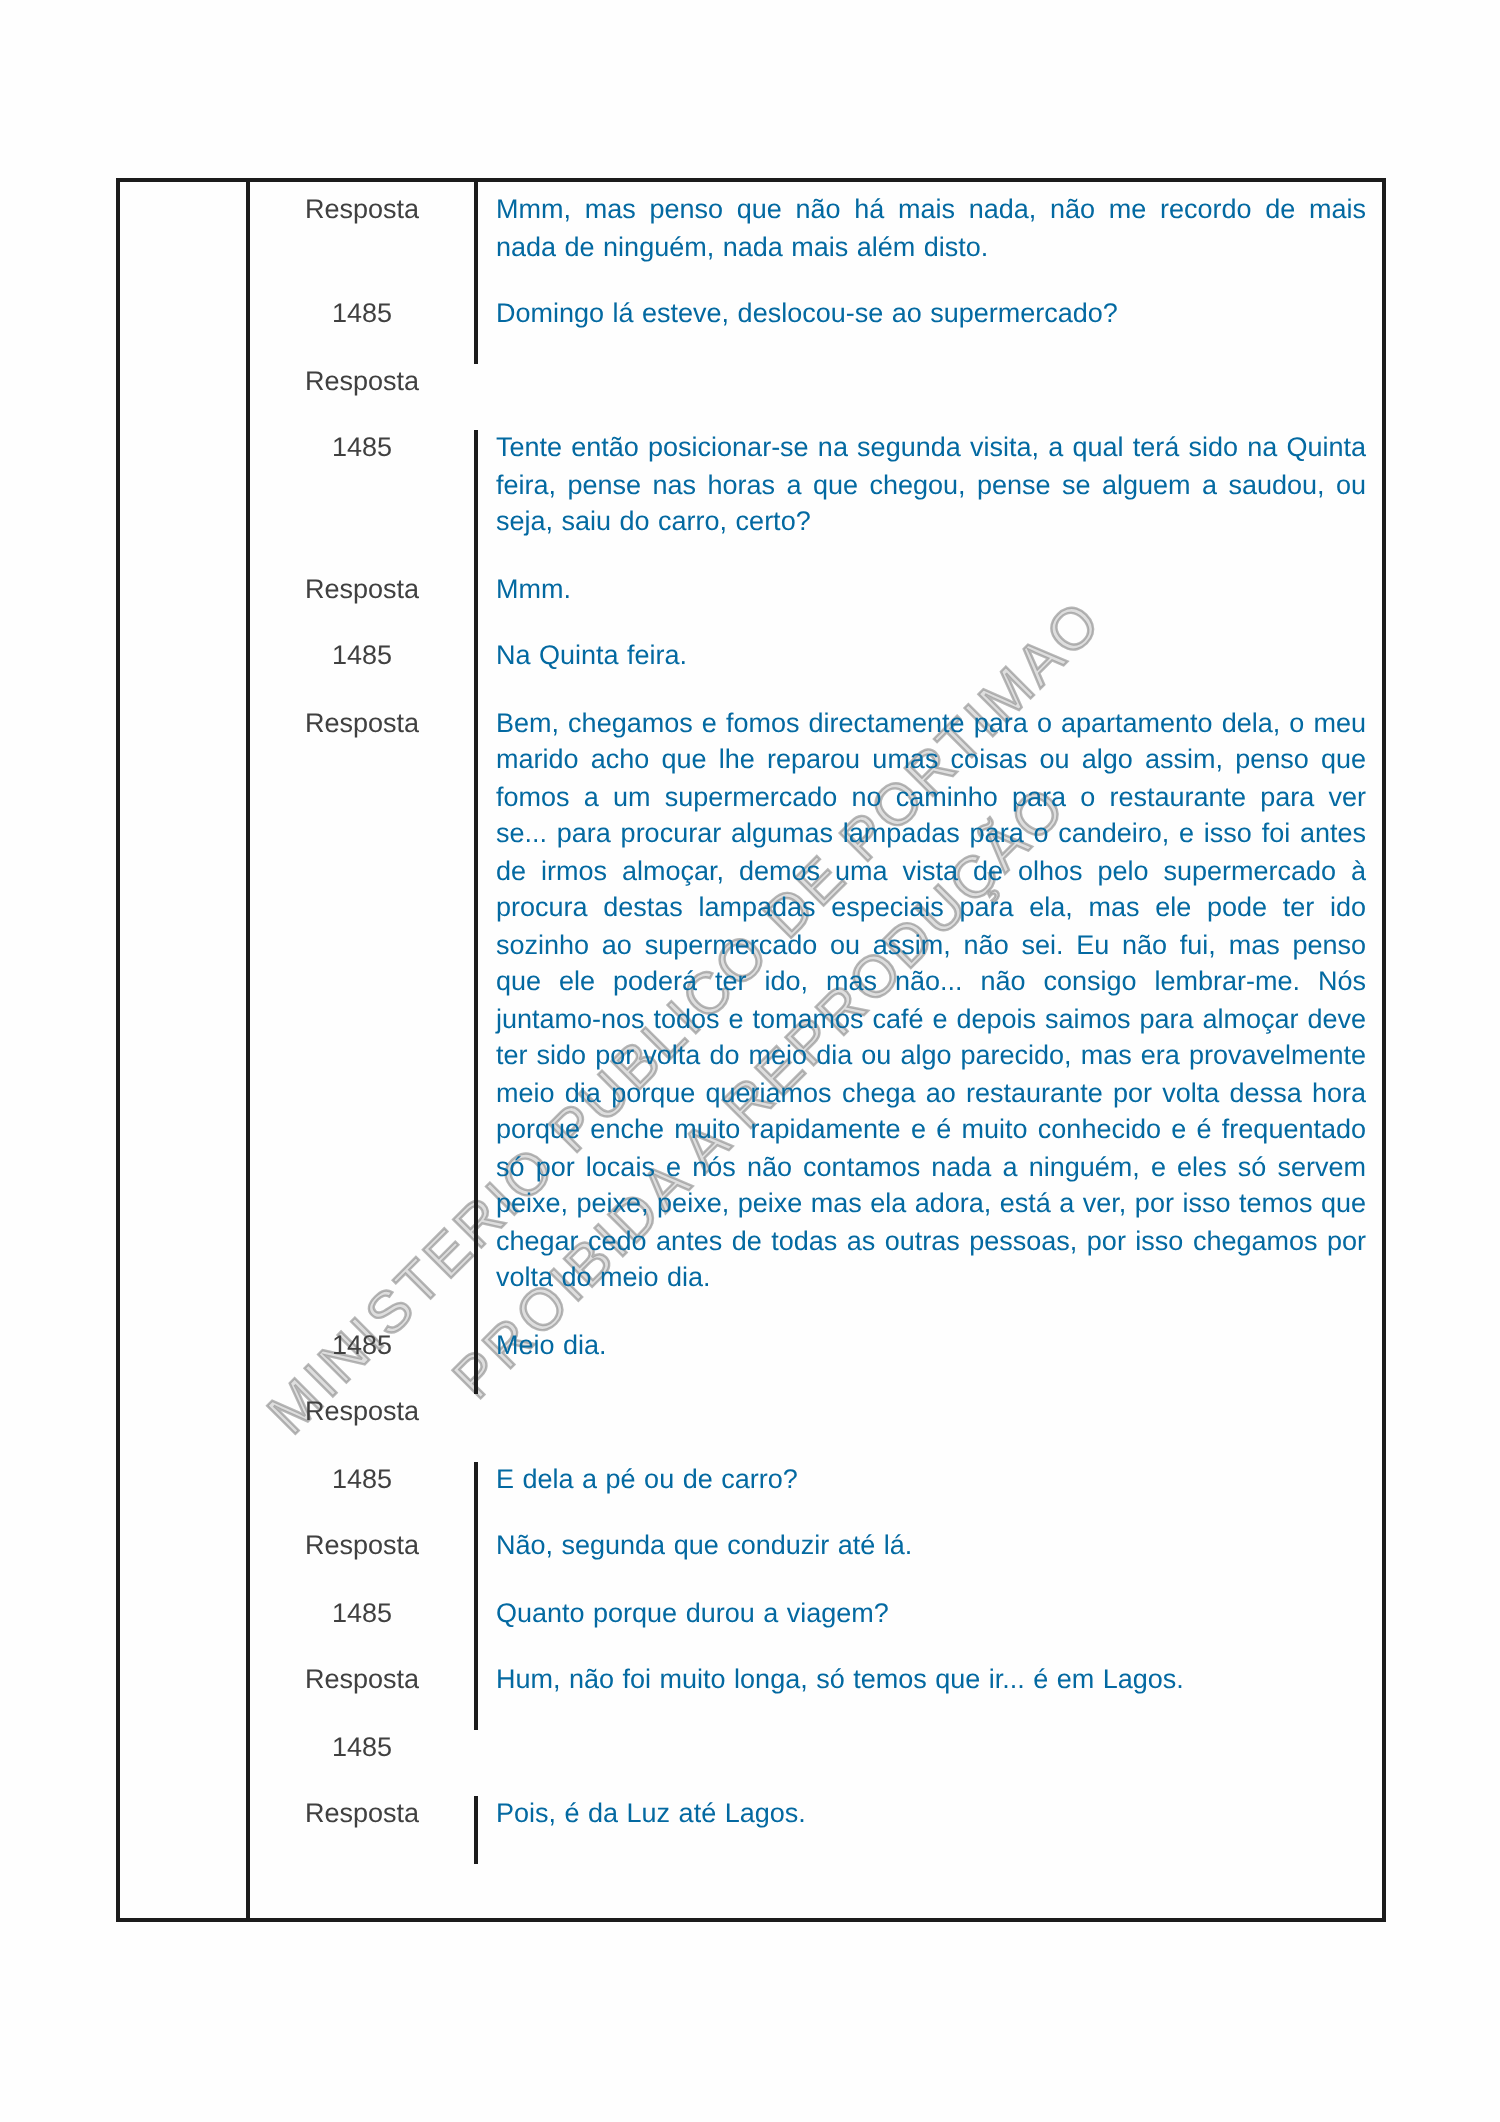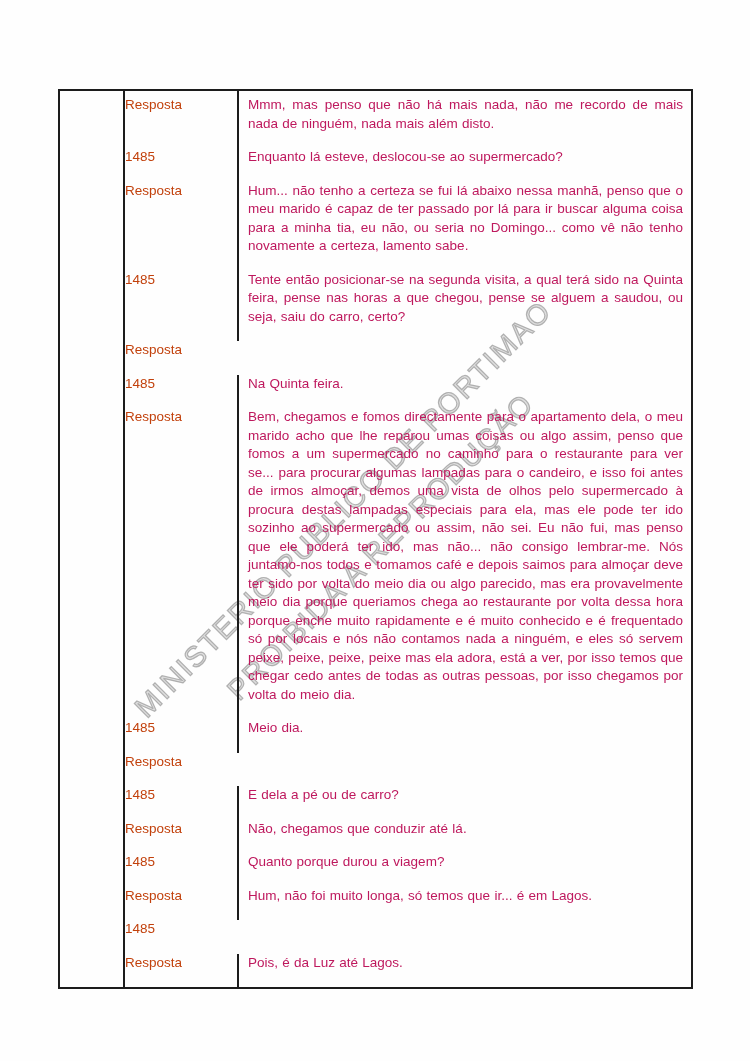--- a/index.html
+++ b/index.html
@@ -57,35 +57,36 @@
     display: flex;
     flex-direction: column;
   }
   .row { display: flex; }
   .row:first-child .cell-speaker,
   .row:first-child .cell-text { padding-top: 5px; }
   .cell-speaker {
     width: 112px;
     flex: 0 0 auto;
     box-sizing: border-box;
+    text-align: center;
     padding-bottom: 15px;
     font-size: 13.5px;
     line-height: 18.5px;
-    color: #c2410c;
+    color: #404040;
   }
   .cell-text {
     flex: 1 1 auto;
     border-left: 2px solid #1c1c1c;
     box-sizing: border-box;
     padding: 0 8px 15px 9px;
     text-align: justify;
     text-align-last: left;
     font-size: 13.5px;
     line-height: 18.5px;
-    color: #be185d;
+    color: #0369a1;
     word-spacing: 0.5px;
   }
 </style>
 </head>
 <body>
 
 <div class="page">
 
   <div class="watermark">
     <div class="wline">MINISTERIO PUBLICO DE PORTIMAO</div>
@@ -95,35 +96,35 @@
   <div class="doc-table">
     <div class="col-empty"></div>
     <div class="col-content" id="rows-container">
     <div class="row">
       <div class="cell-speaker">Resposta</div>
       <div class="cell-text">Mmm, mas penso que não há mais nada, não me recordo de mais nada de ninguém, nada mais além disto.</div>
     </div>
 
     <div class="row">
       <div class="cell-speaker">1485</div>
-      <div class="cell-text">Enquanto lá esteve, deslocou-se ao supermercado?</div>
+      <div class="cell-text">Domingo lá esteve, deslocou-se ao supermercado?</div>
     </div>
 
     <div class="row">
       <div class="cell-speaker">Resposta</div>
-      <div class="cell-text">Hum... não tenho a certeza se fui lá abaixo nessa manhã, penso que o meu marido é capaz de ter passado por lá para ir buscar alguma coisa para a minha tia, eu não, ou seria no Domingo... como vê não tenho novamente a certeza, lamento sabe.</div>
     </div>
 
     <div class="row">
       <div class="cell-speaker">1485</div>
       <div class="cell-text">Tente então posicionar-se na segunda visita, a qual terá sido na Quinta feira, pense nas horas a que chegou, pense se alguem a saudou, ou seja, saiu do carro, certo?</div>
     </div>
 
     <div class="row">
       <div class="cell-speaker">Resposta</div>
+      <div class="cell-text">Mmm.</div>
     </div>
 
     <div class="row">
       <div class="cell-speaker">1485</div>
       <div class="cell-text">Na Quinta feira.</div>
     </div>
 
     <div class="row">
       <div class="cell-speaker">Resposta</div>
       <div class="cell-text">Bem, chegamos e fomos directamente para o apartamento dela, o meu marido acho que lhe reparou umas coisas ou algo assim, penso que fomos a um supermercado no caminho para o restaurante para ver se... para procurar algumas lampadas para o candeiro, e isso foi antes de irmos almoçar, demos uma vista de olhos pelo supermercado à procura destas lampadas especiais para ela, mas ele pode ter ido sozinho ao supermercado ou assim, não sei. Eu não fui, mas penso que ele poderá ter ido, mas não... não consigo lembrar-me. Nós juntamo-nos todos e tomamos café e depois saimos para almoçar deve ter sido por volta do meio dia ou algo parecido, mas era provavelmente meio dia porque queriamos chega ao restaurante por volta dessa hora porque enche muito rapidamente e é muito conhecido e é frequentado só por locais e nós não contamos nada a ninguém, e eles só servem peixe, peixe, peixe, peixe mas ela adora, está a ver, por isso temos que chegar cedo antes de todas as outras pessoas, por isso chegamos por volta do meio dia.</div>
@@ -138,21 +139,21 @@
       <div class="cell-speaker">Resposta</div>
     </div>
 
     <div class="row">
       <div class="cell-speaker">1485</div>
       <div class="cell-text">E dela a pé ou de carro?</div>
     </div>
 
     <div class="row">
       <div class="cell-speaker">Resposta</div>
-      <div class="cell-text">Não, chegamos que conduzir até lá.</div>
+      <div class="cell-text">Não, segunda que conduzir até lá.</div>
     </div>
 
     <div class="row">
       <div class="cell-speaker">1485</div>
       <div class="cell-text">Quanto porque durou a viagem?</div>
     </div>
 
     <div class="row">
       <div class="cell-speaker">Resposta</div>
       <div class="cell-text">Hum, não foi muito longa, só temos que ir... é em Lagos.</div>

